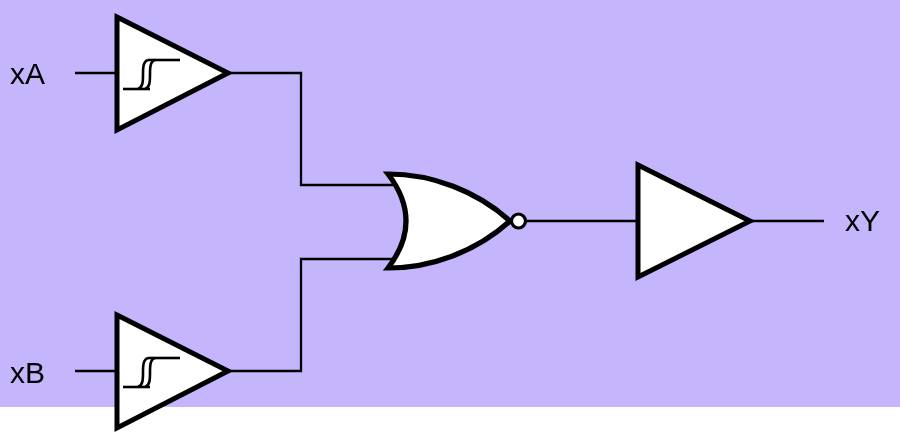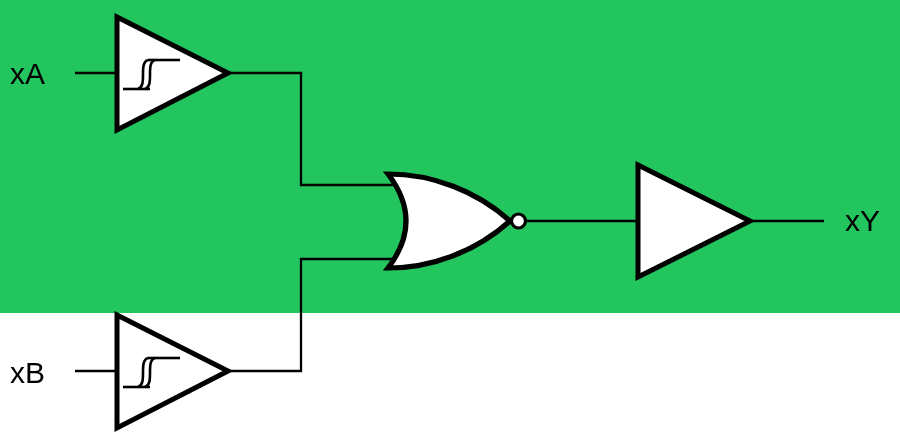--- a/index.html
+++ b/index.html
@@ -7,22 +7,22 @@
     padding: 0;
     background: #ffffff;
     width: 900px;
     height: 445px;
     overflow: hidden;
     font-family: "Liberation Sans", sans-serif;
   }
   .stage {
     position: relative;
     width: 900px;
-    height: 313px;
-    background: #22c55e;
+    height: 407px;
+    background: #c4b5fd;
   }
   svg { display: block; }
   .wire {
     fill: none;
     stroke: #000000;
     stroke-width: 2.3;
   }
   .gate-body {
     fill: #ffffff;
     stroke: #000000;

